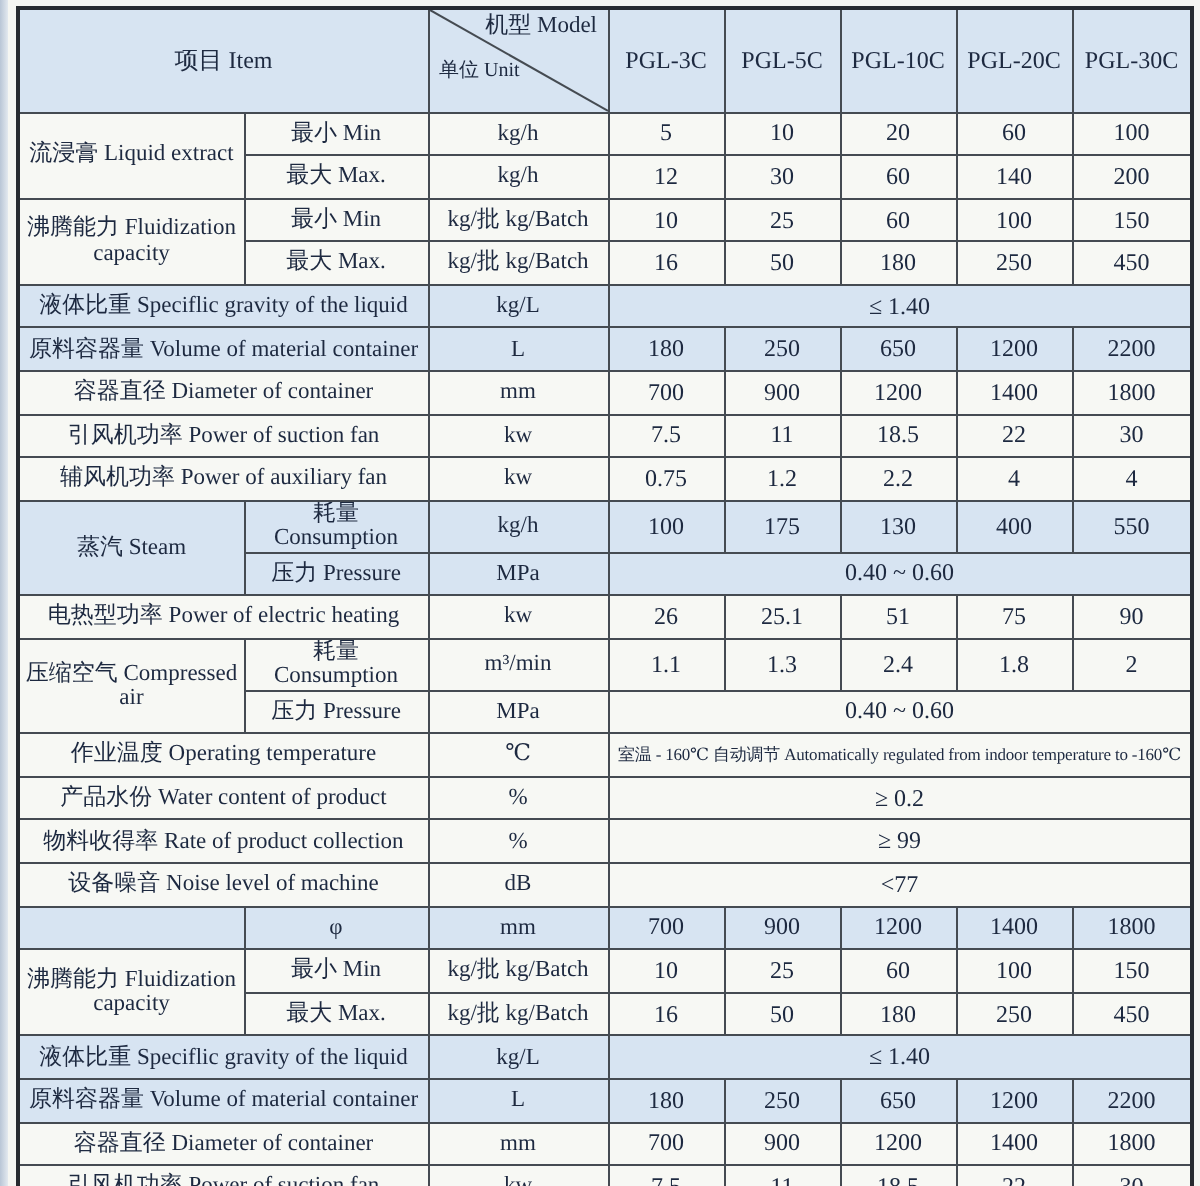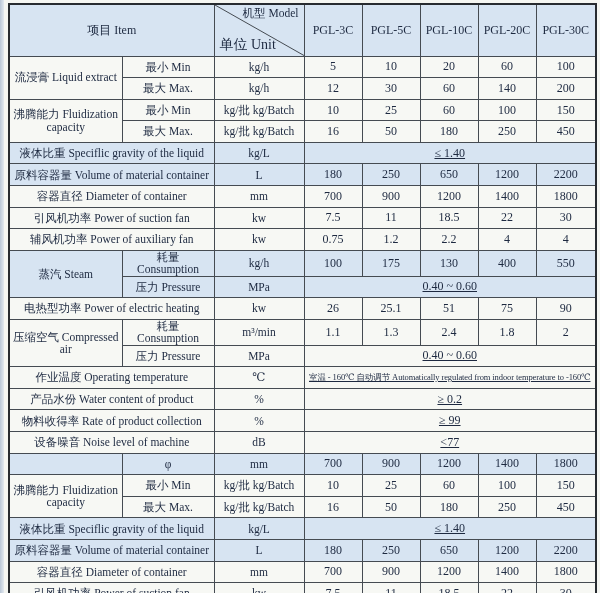--- a/index.html
+++ b/index.html
@@ -31,27 +31,27 @@
   thead tr { height:52px; }
   tbody tr { height:21.6px; }
   thead th { background:#d7e4f2; font-weight:normal; font-size:12px; }
   tr.tint td { background:#d7e4f2; }
   .c-item   { font-size:12px; }
   .c-group  { font-size:11.5px;margin-top:16px; }
   .c-sub    { font-size:11.5px; }
   .c-label  { font-size:11.5px; }
   .c-unit   { font-size:11.5px; }
   .c-val    { font-size:12px; }
-  .c-merged { font-size:12px;text-decoration:underline; }
+  .c-merged { font-size:12px; }
   .c-merged.small { font-size:8.5px; letter-spacing:-0.1px; }
   
   th.c-diag { position:relative; padding:15px; }
   th.c-diag svg.diag-line { position:absolute; left:0; top:0; width:100%; height:100%; }
   th.c-diag .d-model { position:absolute; top:2px; right:5px; font-size:11.5px; }
-  th.c-diag .d-unit  { position:absolute; bottom:3px; left:5px; font-size:14px; }
+  th.c-diag .d-unit  { position:absolute; bottom:14px; left:5px; font-size:10px; }
 </style>
 </head>
 <body>
 
 <div class="edge-strip"></div>
 
 <table class="spec">
   <colgroup>
     <col style="width:113px">
       <col style="width:92px">

